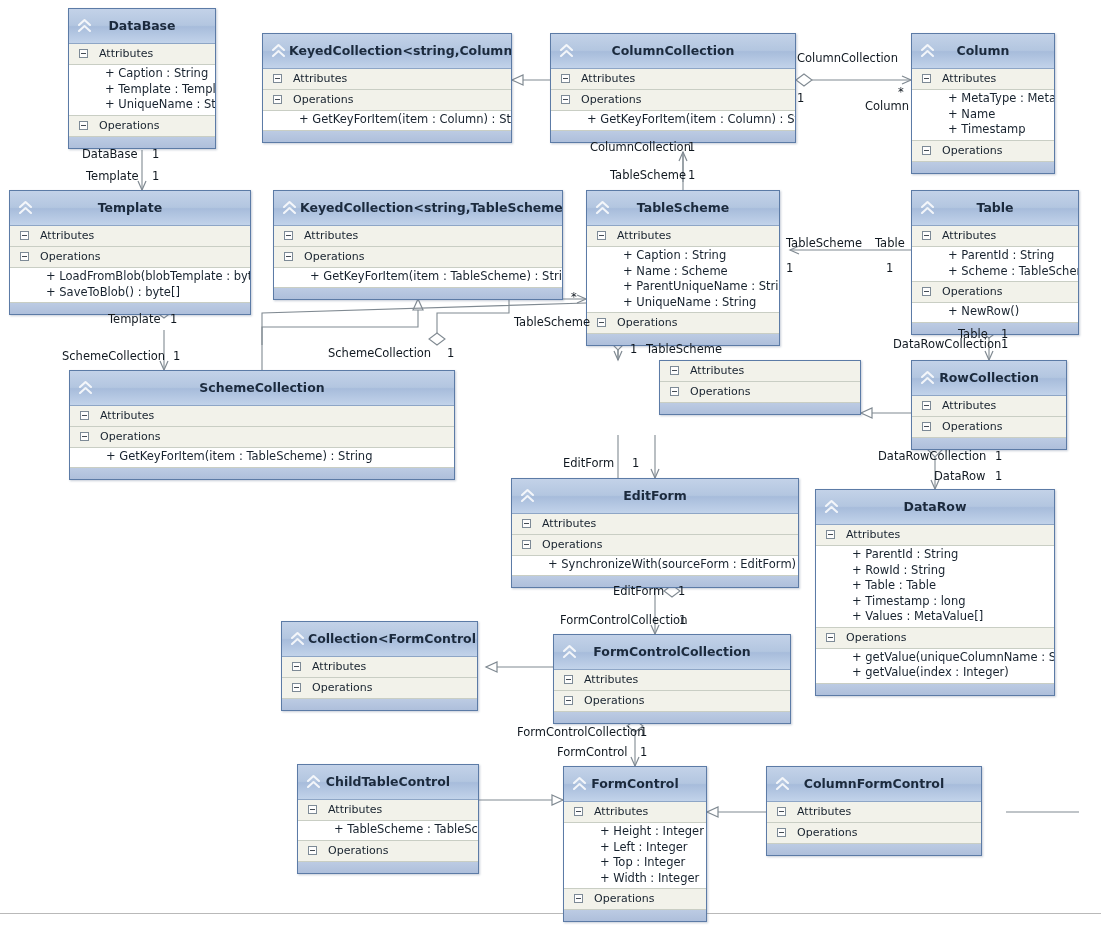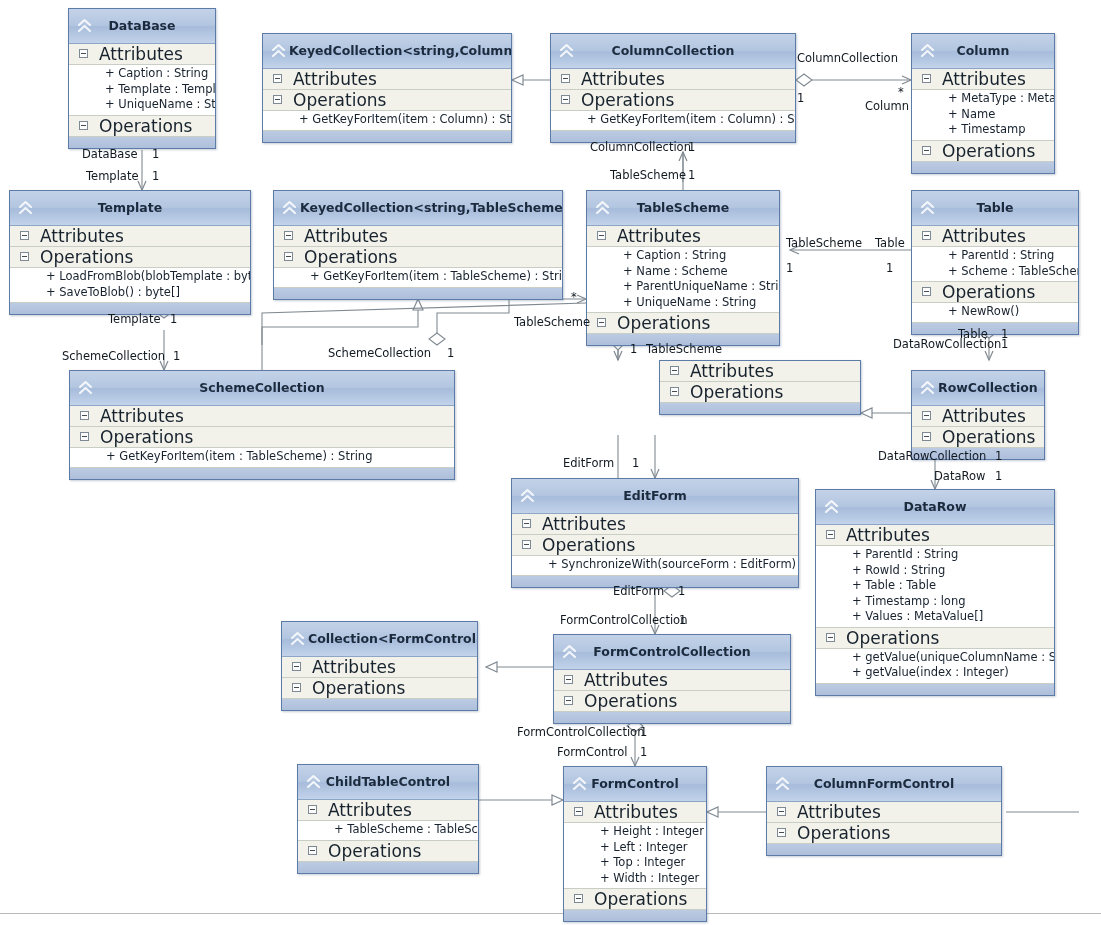--- a/index.html
+++ b/index.html
@@ -50,21 +50,21 @@
   .chev {
     position: absolute;
     left: 8px; top: 9px;
     width: 15px; height: 16px;
     opacity: 0.85;
   }
   .section {
     position: relative;
     height: 20px;
     line-height: 20px;
-    font-size: 17px;
+    font-size: 11px;
     color: #17222e;
     background: #f2f2ea;
     border-bottom: 1px solid #c9cec4;
     padding-left: 30px;
     white-space: nowrap;
     overflow: hidden;
   }
   .section.last { border-bottom: 1px solid #c9cec4; }
   .expander {
     position: absolute;
@@ -354,21 +354,21 @@
         <div class="members">
           <div class="member">+ GetKeyForItem(item : TableScheme) : String</div>
         </div>
         <div class="foot"></div>
       </div>
       <div class="uml" style="left: 659px; top: 360px; width: 202px;">
         <div class="section"><span class="expander"></span><span>Attributes</span></div>
         <div class="section last"><span class="expander"></span><span>Operations</span></div>
         <div class="foot"></div>
       </div>
-      <div class="uml" style="left: 911px; top: 360px; width: 134px; margin-top: 10px;">
+      <div class="uml" style="left: 911px; top: 360px; width: 156px;">
         <div class="uml-title"><svg class="chev" viewBox="0 0 15 16" xmlns="http://www.w3.org/2000/svg">
             <path d="M2,7 L7.5,2 L13,7" fill="none" stroke="#ffffff" stroke-width="2.1" stroke-linecap="round" stroke-linejoin="round"></path>
             <path d="M2,13 L7.5,8 L13,13" fill="none" stroke="#ffffff" stroke-width="2.1" stroke-linecap="round" stroke-linejoin="round"></path>
           </svg><span>RowCollection</span></div>
         <div class="section"><span class="expander"></span><span>Attributes</span></div>
         <div class="section last"><span class="expander"></span><span>Operations</span></div>
         <div class="foot"></div>
       </div>
       <div class="uml" style="left: 511px; top: 478px; width: 288px;">
         <div class="uml-title"><svg class="chev" viewBox="0 0 15 16" xmlns="http://www.w3.org/2000/svg">
@@ -440,21 +440,21 @@
         <div class="section"><span class="expander"></span><span>Attributes</span></div>
         <div class="members">
           <div class="member">+ Height : Integer</div>
           <div class="member">+ Left : Integer</div>
           <div class="member">+ Top : Integer</div>
           <div class="member">+ Width : Integer</div>
         </div>
         <div class="section last"><span class="expander"></span><span>Operations</span></div>
         <div class="foot"></div>
       </div>
-      <div class="uml" style="left: 766px; top: 766px; width: 236px;">
+      <div class="uml" style="left: 766px; top: 766px; width: 216px;">
         <div class="uml-title"><svg class="chev" viewBox="0 0 15 16" xmlns="http://www.w3.org/2000/svg">
             <path d="M2,7 L7.5,2 L13,7" fill="none" stroke="#ffffff" stroke-width="2.1" stroke-linecap="round" stroke-linejoin="round"></path>
             <path d="M2,13 L7.5,8 L13,13" fill="none" stroke="#ffffff" stroke-width="2.1" stroke-linecap="round" stroke-linejoin="round"></path>
           </svg><span>ColumnFormControl</span></div>
         <div class="section"><span class="expander"></span><span>Attributes</span></div>
         <div class="section last"><span class="expander"></span><span>Operations</span></div>
         <div class="foot"></div>
       </div>
     </div>
 

